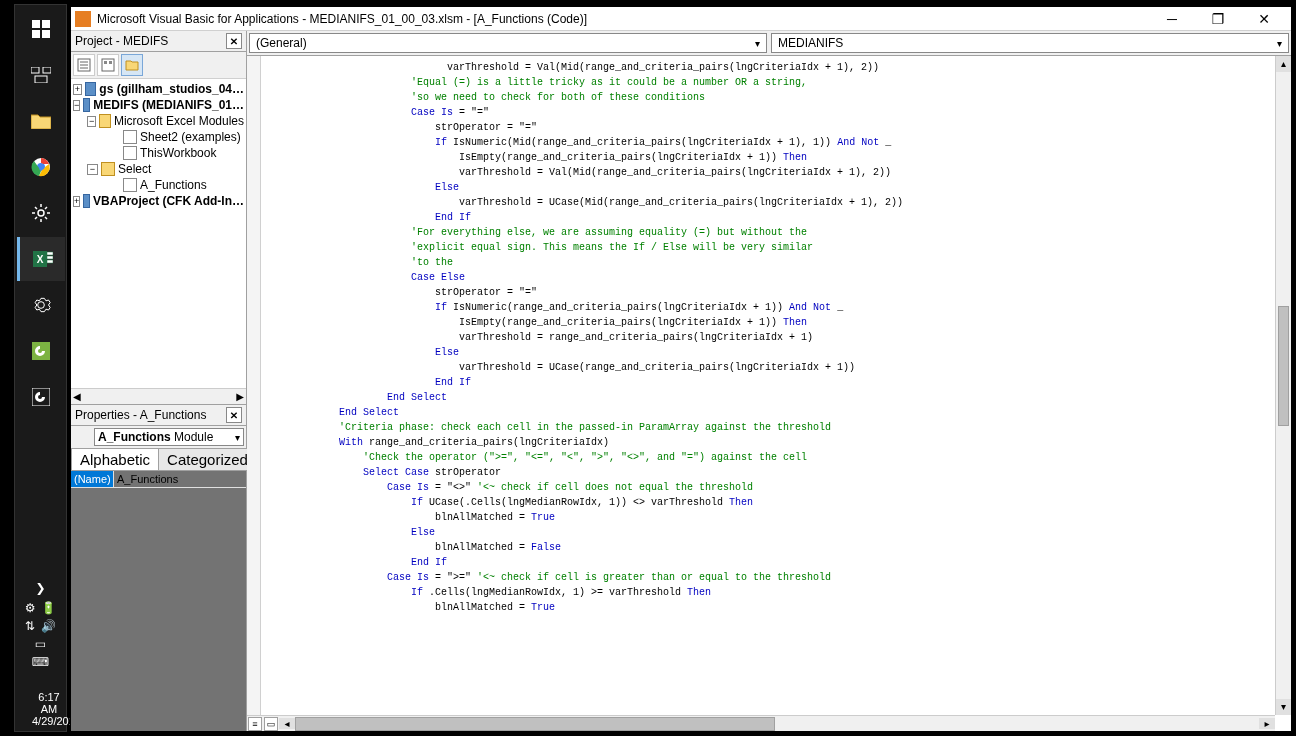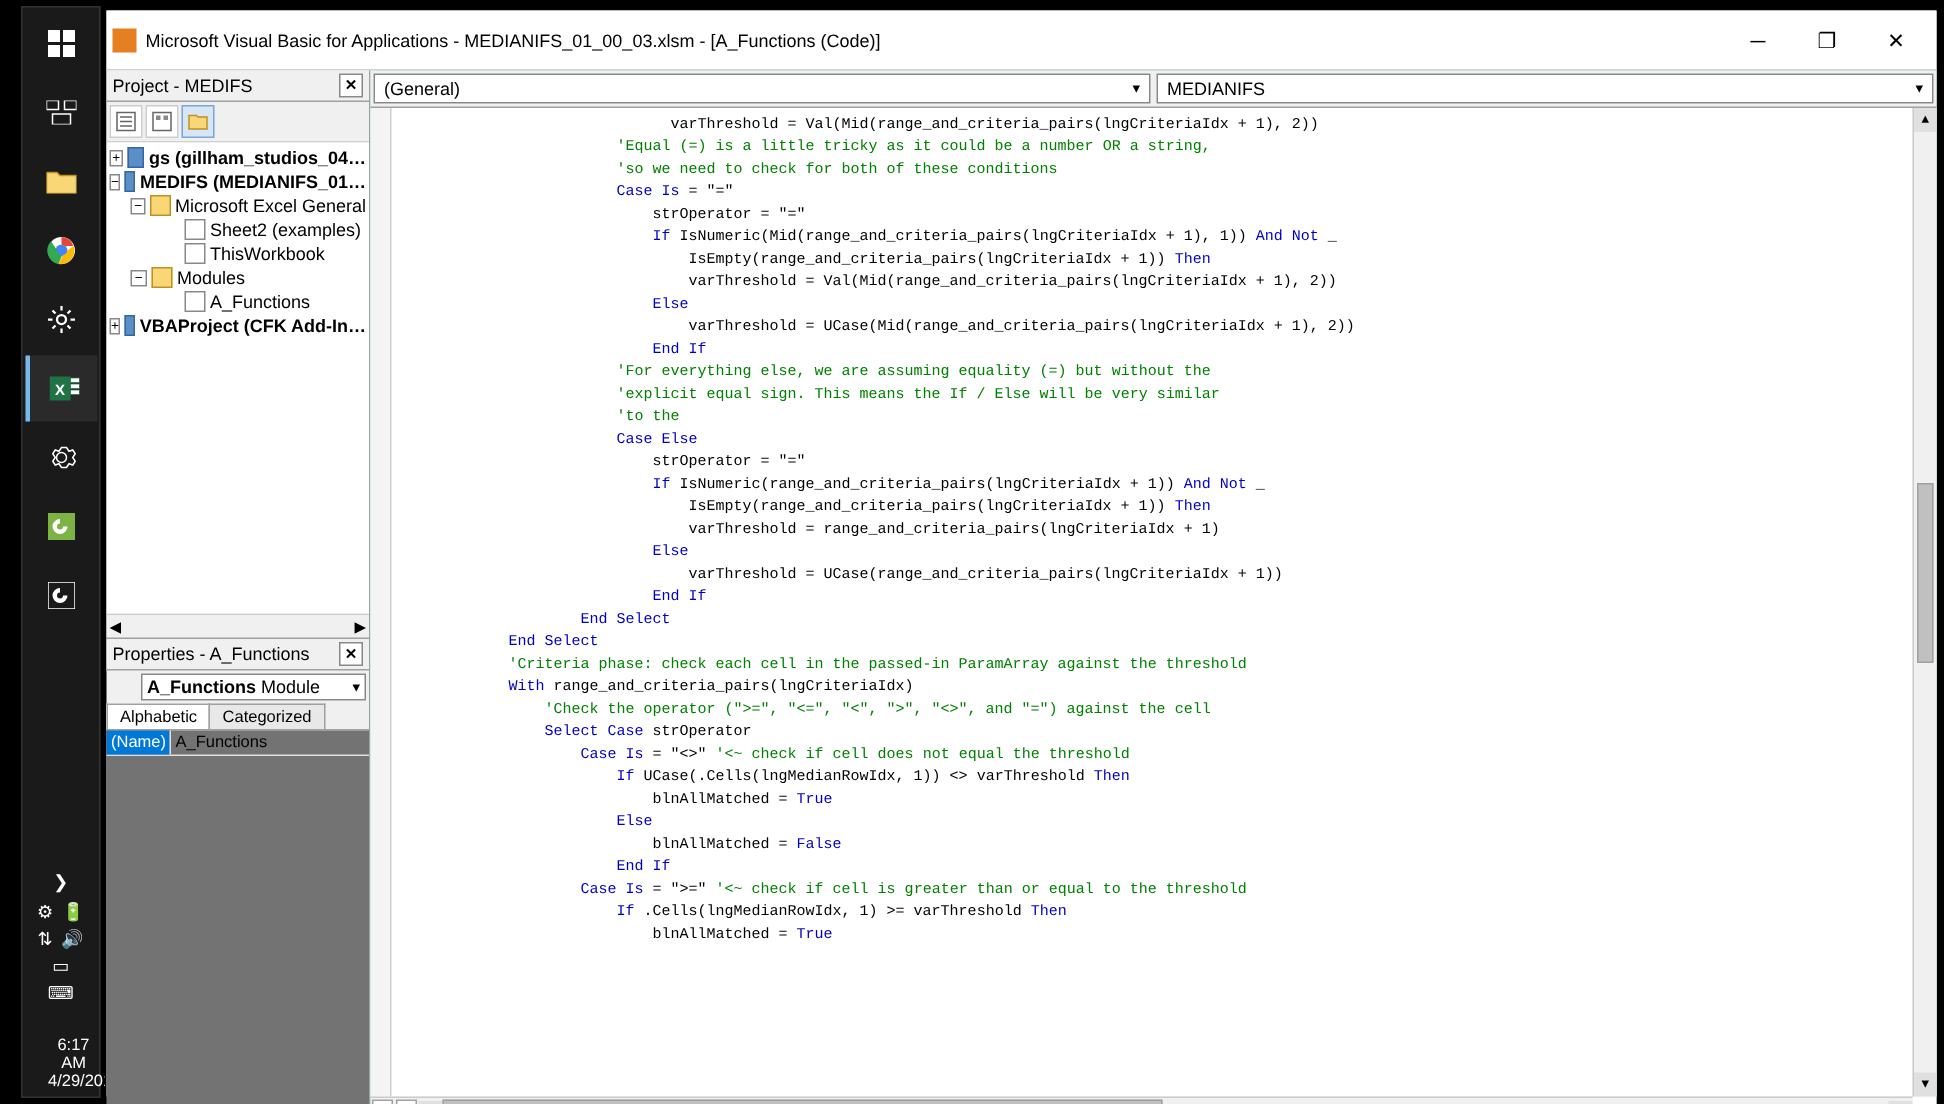--- a/index.html
+++ b/index.html
@@ -6,21 +6,21 @@
 body { font-family: "Segoe UI", Tahoma, sans-serif; font-size: 12px; background: #000; width: 1296px; height: 736px; overflow: hidden; }
 
 .taskbar { position: absolute; left: 14px; top: 4px; width: 53px; height: 728px; background: #1a1a1a; border: 1px solid #333; }
 .taskbar-item { width: 48px; height: 44px; display: flex; align-items: center; justify-content: center; margin: 2px; color: #fff; font-size: 18px; }
 .taskbar-item.active { background: #2a2a2a; border-left: 3px solid #76b9ed; }
 .taskbar-bottom { position: absolute; bottom: 4px; left: 17px; right: 0; color: #fff; text-align: center; font-size: 11px; }
 .taskbar-icons-mid { position: absolute; bottom: 60px; left: 0; right: 0; }
 .taskbar-mini { display: flex; justify-content: center; gap: 6px; color: #fff; font-size: 12px; padding: 2px 0; }
 
 .app-window { position: absolute; left: 70px; top: 6px; width: 1222px; height: 726px; background: #f0f0f0; border: 1px solid #000; }
-.titlebar { height: 40px; background: #fff; border-bottom: 1px solid #d0d0d0; display: flex; align-items: center; padding: 0 4px; }
+.titlebar { height: 24px; background: #fff; border-bottom: 1px solid #d0d0d0; display: flex; align-items: center; padding: 0 4px; }
 .titlebar-icon { width: 16px; height: 16px; background: #e67e22; margin-right: 6px; }
 .titlebar-text { flex: 1; font-size: 12px; color: #000; }
 .titlebar-controls { display: flex; }
 .titlebar-btn { width: 46px; height: 24px; display: flex; align-items: center; justify-content: center; font-size: 14px; }
 
 .main-area { display: flex; height: calc(100% - 24px); }
 
 .left-panel { width: 176px; display: flex; flex-direction: column; border-right: 1px solid #a0a0a0; }
 .panel-header { background: #f0f0f0; border-bottom: 1px solid #a0a0a0; padding: 2px 4px; display: flex; align-items: center; justify-content: space-between; font-size: 12px; }
 .panel-close { width: 16px; height: 16px; border: 1px solid #888; background: #fff; display: flex; align-items: center; justify-content: center; font-size: 10px; font-weight: bold; }
@@ -38,21 +38,21 @@
 .tree-icon.project { background: #5b8fc7; border: 1px solid #3666a0; }
 .tree-icon.sheet { background: #fff; border: 1px solid #888; }
 .tree-icon.book { background: #fff; border: 1px solid #888; }
 .indent1 { margin-left: 14px; }
 .indent3 { margin-left: 50px; }
 .tree-hscroll { height: 16px; background: #f0f0f0; border-top: 1px solid #ccc; display: flex; align-items: center; justify-content: space-between; padding: 0 2px; font-size: 10px; }
 
 .props-panel { border-top: 1px solid #a0a0a0; }
 .props-combo { width: 100%; border: 1px solid #888; background: #fff; padding: 1px 3px; font-size: 12px; display: flex; justify-content: space-between; align-items: center; }
 .props-tabs { display: flex; border-bottom: 1px solid #a0a0a0; background: #f0f0f0; }
-.props-tab { padding: 2px 8px; border: 1px solid #a0a0a0; border-bottom: none; background: #fff; font-size: 11px; margin-right: -1px; }
+.props-tab { padding: 2px 8px; border: 1px solid #a0a0a0; border-bottom: none; background: #fff; font-size: 15px; margin-right: -1px; }
 .props-tab.inactive { background: #e8e8e8; }
 .props-grid { background: #737373; height: 260px; }
 .props-row { display: flex; border-bottom: 1px solid #e0e0e0; }
 .props-key { width: 42px; background: #0078d7; color: #fff; padding: 2px 3px; font-size: 11px; }
 .props-val { flex: 1; padding: 2px 3px; font-size: 11px; border-left: 1px solid #e0e0e0; }
 
 .code-area { flex: 1; display: flex; flex-direction: column; background: #5eead4; }
 .code-combos { display: flex; border-bottom: 1px solid #a0a0a0; background: #f0f0f0; padding: 2px; gap: 4px; }
 .code-combo { flex: 1; border: 1px solid #888; background: #fff; padding: 2px 6px; font-size: 12px; display: flex; justify-content: space-between; align-items: center; }
 
@@ -209,34 +209,34 @@
             <b>gs (gillham_studios_04…</b>
           </div>
         <div class="tree-item">
             <span class="tree-toggle">−</span>
             <span class="tree-icon project"></span>
             <b>MEDIFS (MEDIANIFS_01…</b>
           </div>
         <div class="tree-item indent1">
             <span class="tree-toggle">−</span>
             <span class="tree-icon folder"></span>
-            <span>Microsoft Excel General</span>
+            <span>Microsoft Excel Modules</span>
           </div>
         <div class="tree-item indent3">
             <span class="tree-icon sheet"></span>
             <span>Sheet2 (examples)</span>
           </div>
         <div class="tree-item indent3">
             <span class="tree-icon book"></span>
             <span>ThisWorkbook</span>
           </div>
         <div class="tree-item indent1">
             <span class="tree-toggle">−</span>
             <span class="tree-icon folder"></span>
-            <span>Modules</span>
+            <span>Select</span>
           </div>
         <div class="tree-item indent3">
             <span class="tree-icon module"></span>
             <span>A_Functions</span>
           </div>
         <div class="tree-item">
             <span class="tree-toggle">+</span>
             <span class="tree-icon project"></span>
             <b>VBAProject (CFK Add-In…</b>
           </div>

